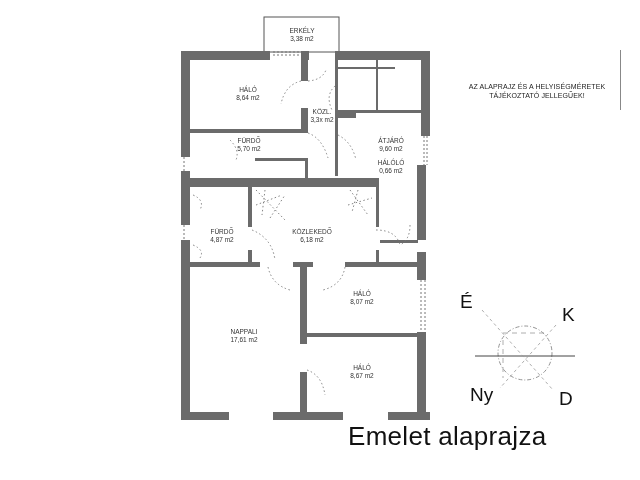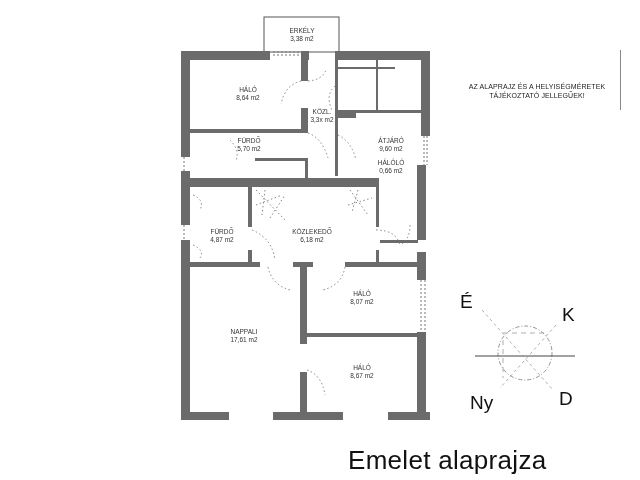--- a/index.html
+++ b/index.html
@@ -8,21 +8,21 @@
   #plan { position: absolute; left: 0; top: 0; width: 640px; height: 480px; }
   .wall { fill: #6b6b6b; }
   .thin { stroke: #6b6b6b; stroke-width: 2; fill: none; }
   .thinline { stroke: #555; stroke-width: 1; fill: none; }
   .door { stroke: #777; stroke-width: 0.9; stroke-dasharray: 1.5 2.5; fill: none; }
   .win { stroke: #777; stroke-width: 1; stroke-dasharray: 2 2; fill: none; }
   .lbl { font-family: "Liberation Sans", sans-serif; font-size: 6.5px; fill: #333; text-anchor: middle; }
   .note { position: absolute; left: 447px; top: 82px; width: 180px; text-align: center;
           font-size: 7px; line-height: 9px; color: #222; letter-spacing: 0.1px; }
   .compass-lbl { position: absolute; font-size: 19px; color: #111; line-height: 1; }
-  .plan-title { position: absolute; left: 348px; top: 445px; font-size: 26px; color: #111;
+  .plan-title { position: absolute; left: 348px; top: 421px; font-size: 26px; color: #111;
                 white-space: nowrap; letter-spacing: 0.3px; }
   .vline { position: absolute; left: 620px; top: 50px; width: 1px; height: 60px; background: #888; }
 </style>
 </head>
 <body>
 
 <svg id="plan" viewBox="0 0 640 480" xmlns="http://www.w3.org/2000/svg">
 
   <g>
     <rect x="264" y="17" width="75" height="35" class="thinline"></rect>
@@ -138,16 +138,16 @@
 </svg>
 
 <div class="note">
   <div>AZ ALAPRAJZ ÉS A HELYISÉGMÉRETEK</div>
   <div>TÁJÉKOZTATÓ JELLEGŰEK!</div>
 </div>
 <div class="vline"></div>
 
 <div class="compass-lbl" style="left:460px; top:292px;">É</div>
 <div class="compass-lbl" style="left:562px; top:305px;">K</div>
-<div class="compass-lbl" style="left:470px; top:393px;">Ny</div>
+<div class="compass-lbl" style="left:470px; top:385px;">Ny</div>
 <div class="compass-lbl" style="left:559px; top:389px;">D</div>
 
 <div class="plan-title">Emelet alaprajza</div>
 
 </body></html>

